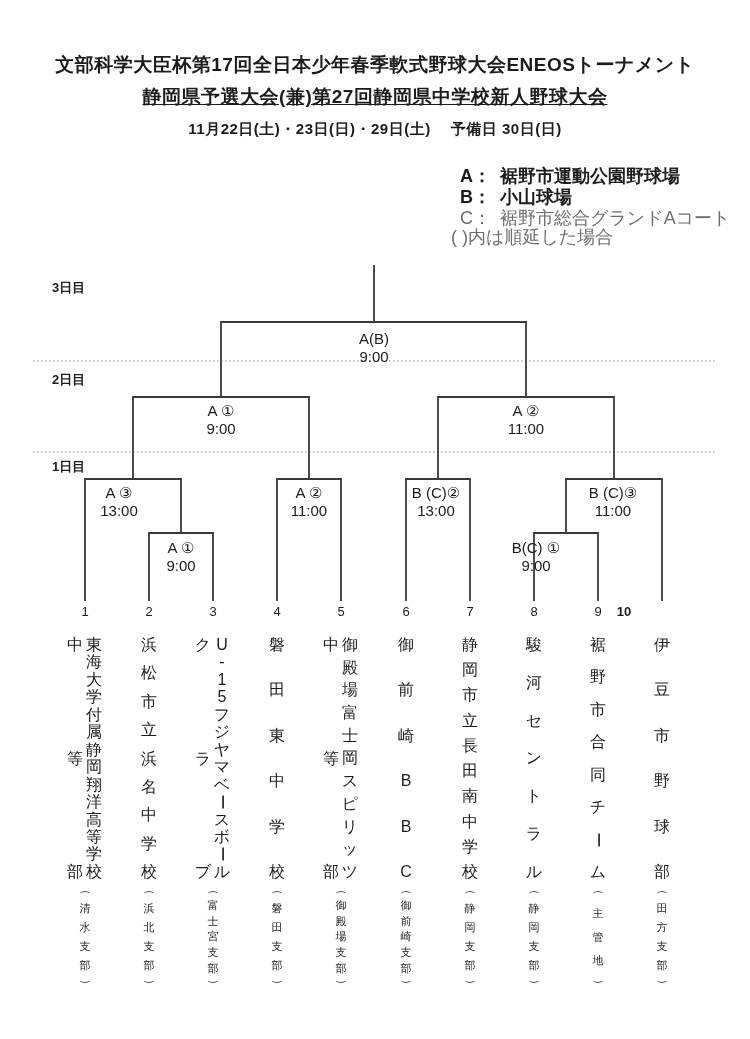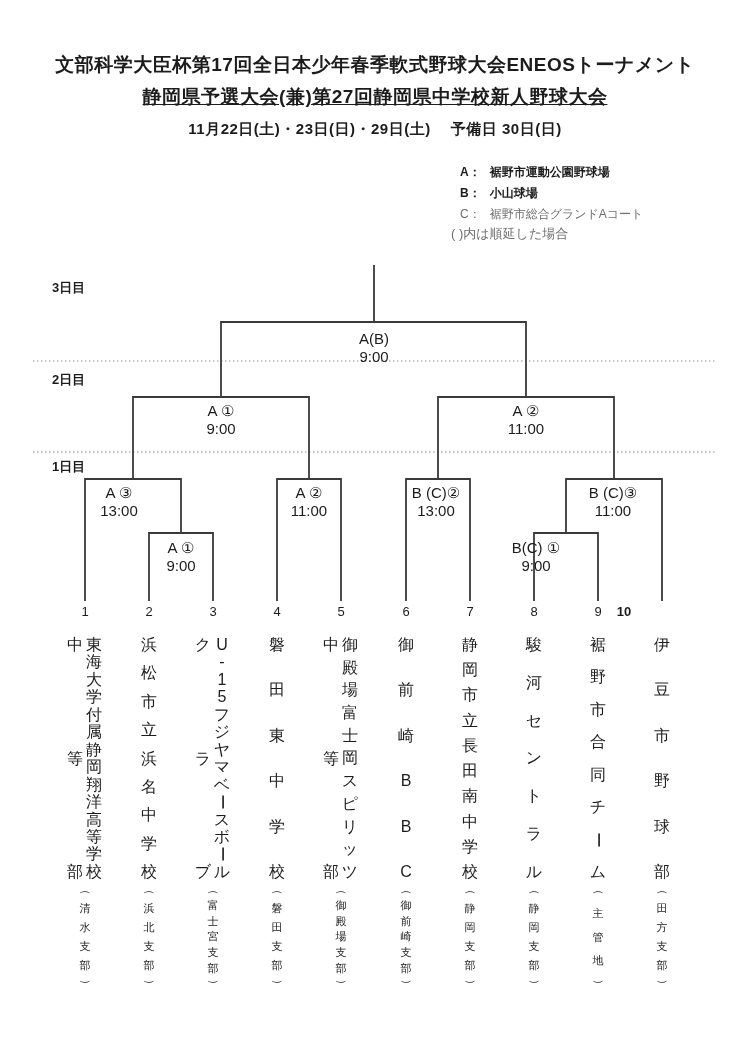--- a/index.html
+++ b/index.html
@@ -12,25 +12,25 @@
     width:750px;height:1039px;position:relative;background:#ffffff;
     font-family:"Liberation Sans", sans-serif;color:var(--text);
     overflow:hidden;
   }
   .abs{position:absolute;}
   
   .title-line{left:0;top:52px;width:750px;text-align:center;font-size:19px;font-weight:700;letter-spacing:.5px;white-space:nowrap;}
   .title-line2{top:84px;text-decoration:underline;}
   .date-line{left:0;top:120px;width:750px;text-align:center;font-size:15px;font-weight:700;letter-spacing:.5px;white-space:nowrap;}
   
-  .venue-row{left:460px;font-size:12px;white-space:nowrap;}
+  .venue-row{left:460px;font-size:18px;white-space:nowrap;}
   .venue-row .vkey{display:inline-block;margin-right:9px;}
   .venue-bold{font-weight:700;}
   .venue-light{color:var(--muted);}
-  .legend-note{left:451px;top:225px;font-size:13px;color:var(--muted);white-space:nowrap;}
+  .legend-note{left:451px;top:225px;font-size:18px;color:var(--muted);white-space:nowrap;}
   
   .day-label{left:44px;font-size:13px;font-weight:600;white-space:nowrap;margin-left:8px;}
   
   .match{position:absolute;width:120px;text-align:center;font-size:15px;line-height:18px;white-space:nowrap;}
   
   .team-number{position:absolute;width:30px;text-align:center;font-size:13px;top:604px;}
   .vcol{position:absolute;width:20px;display:flex;flex-direction:column;justify-content:space-between;align-items:center;}
   .vcol-name{top:637px;height:243px;font-size:16px;}
   .vcol-branch{top:884px;height:106px;font-size:11px;}
   .vcol span{display:block;line-height:1;}

